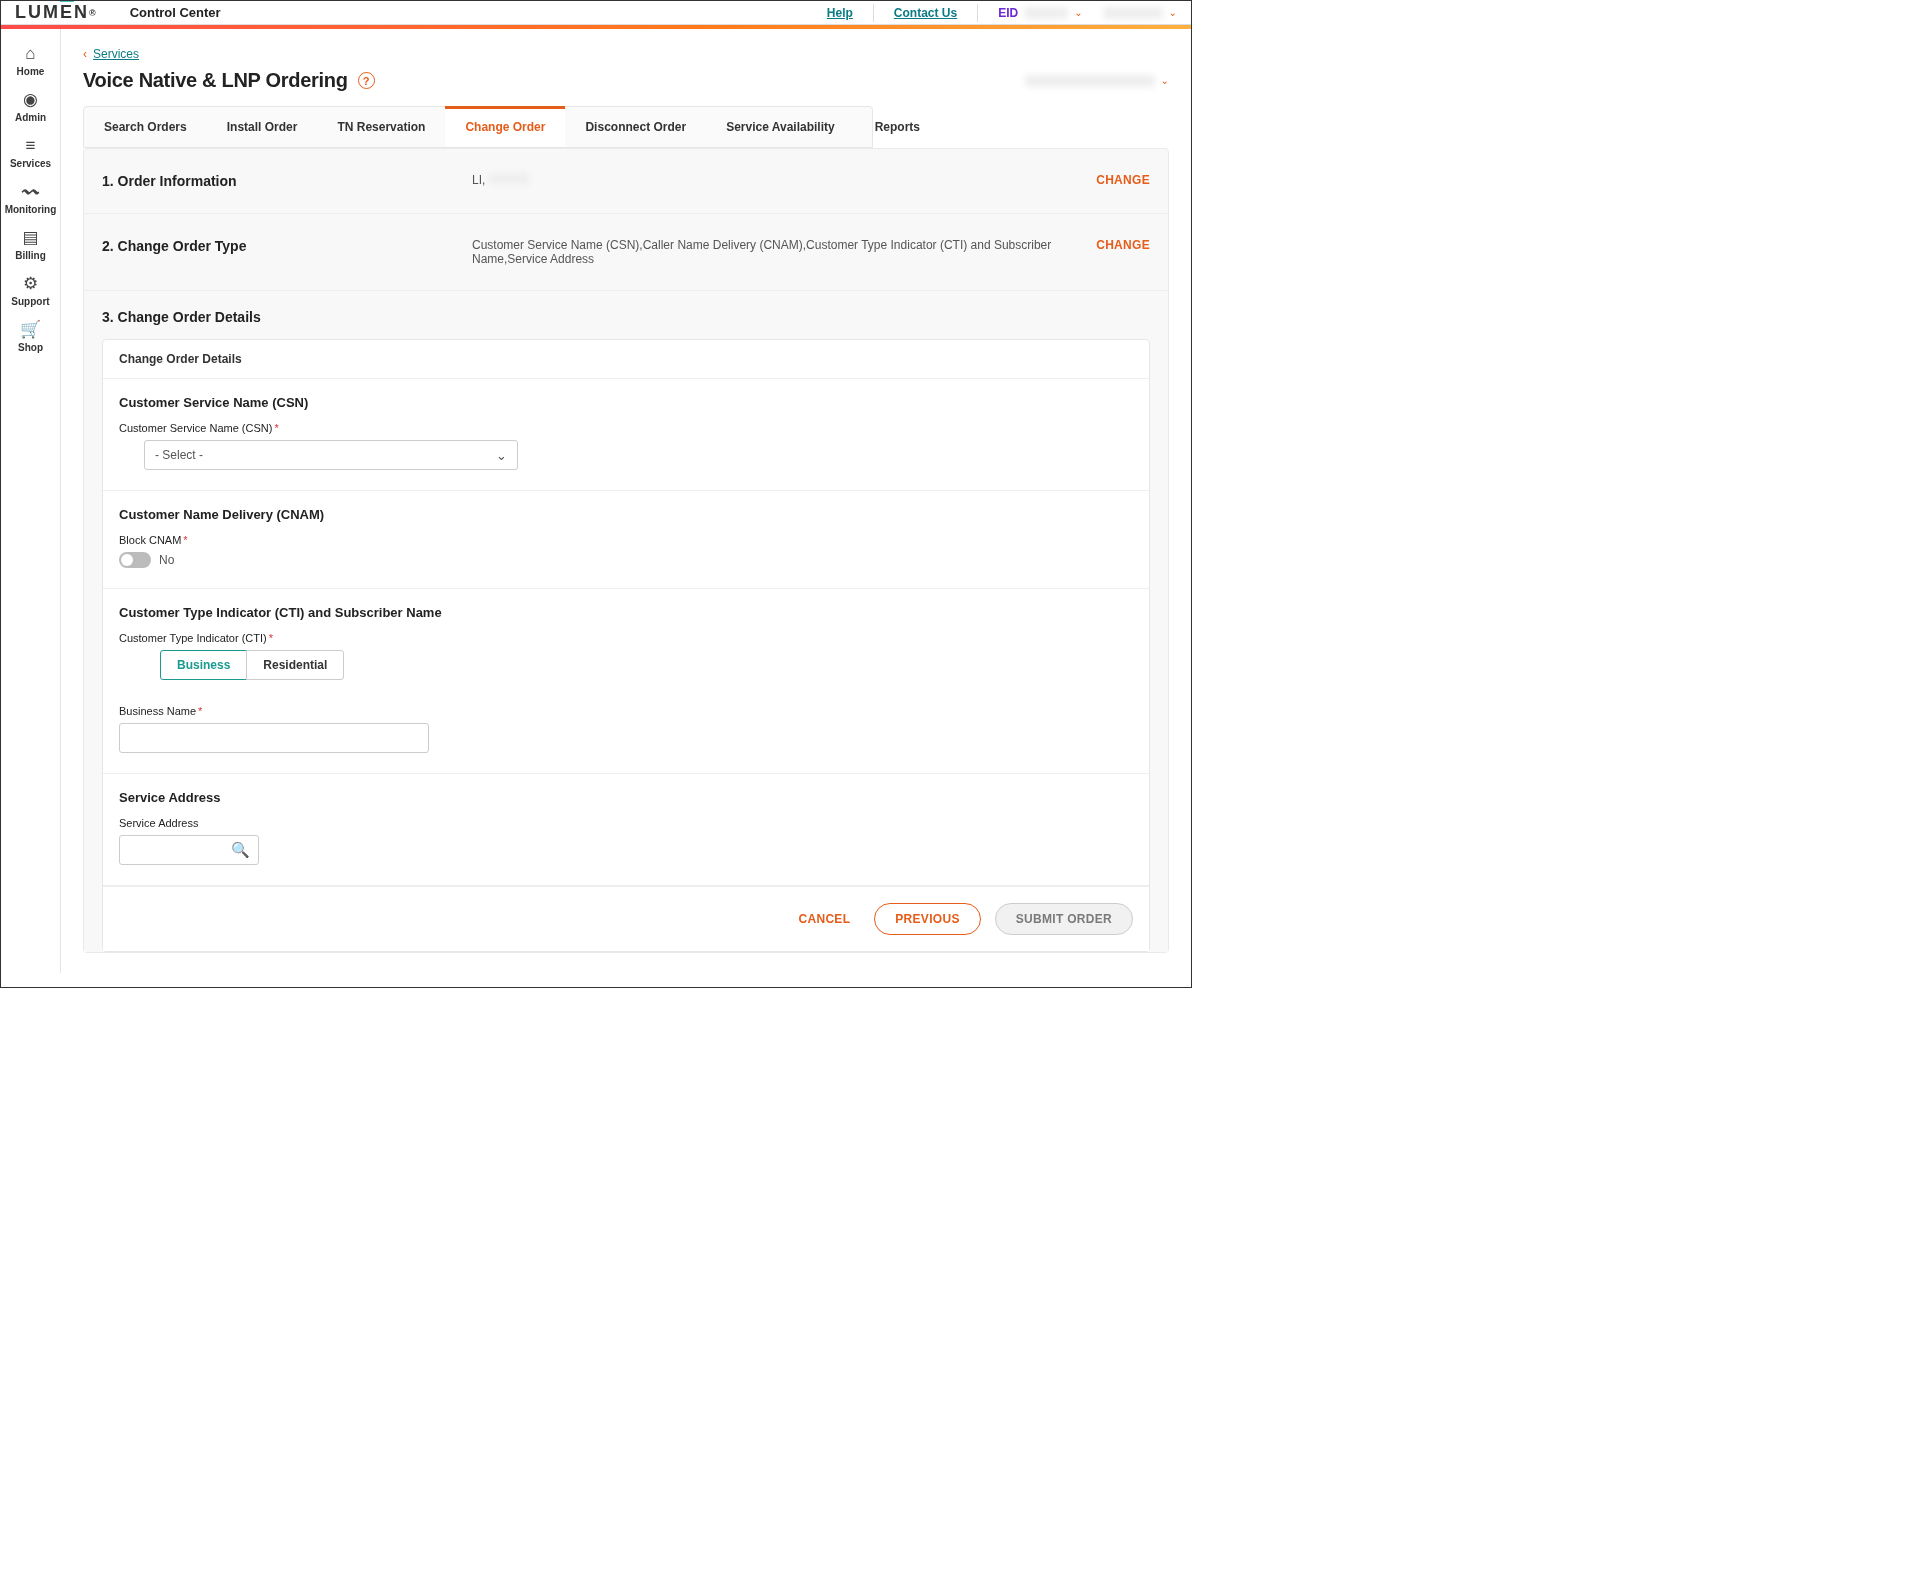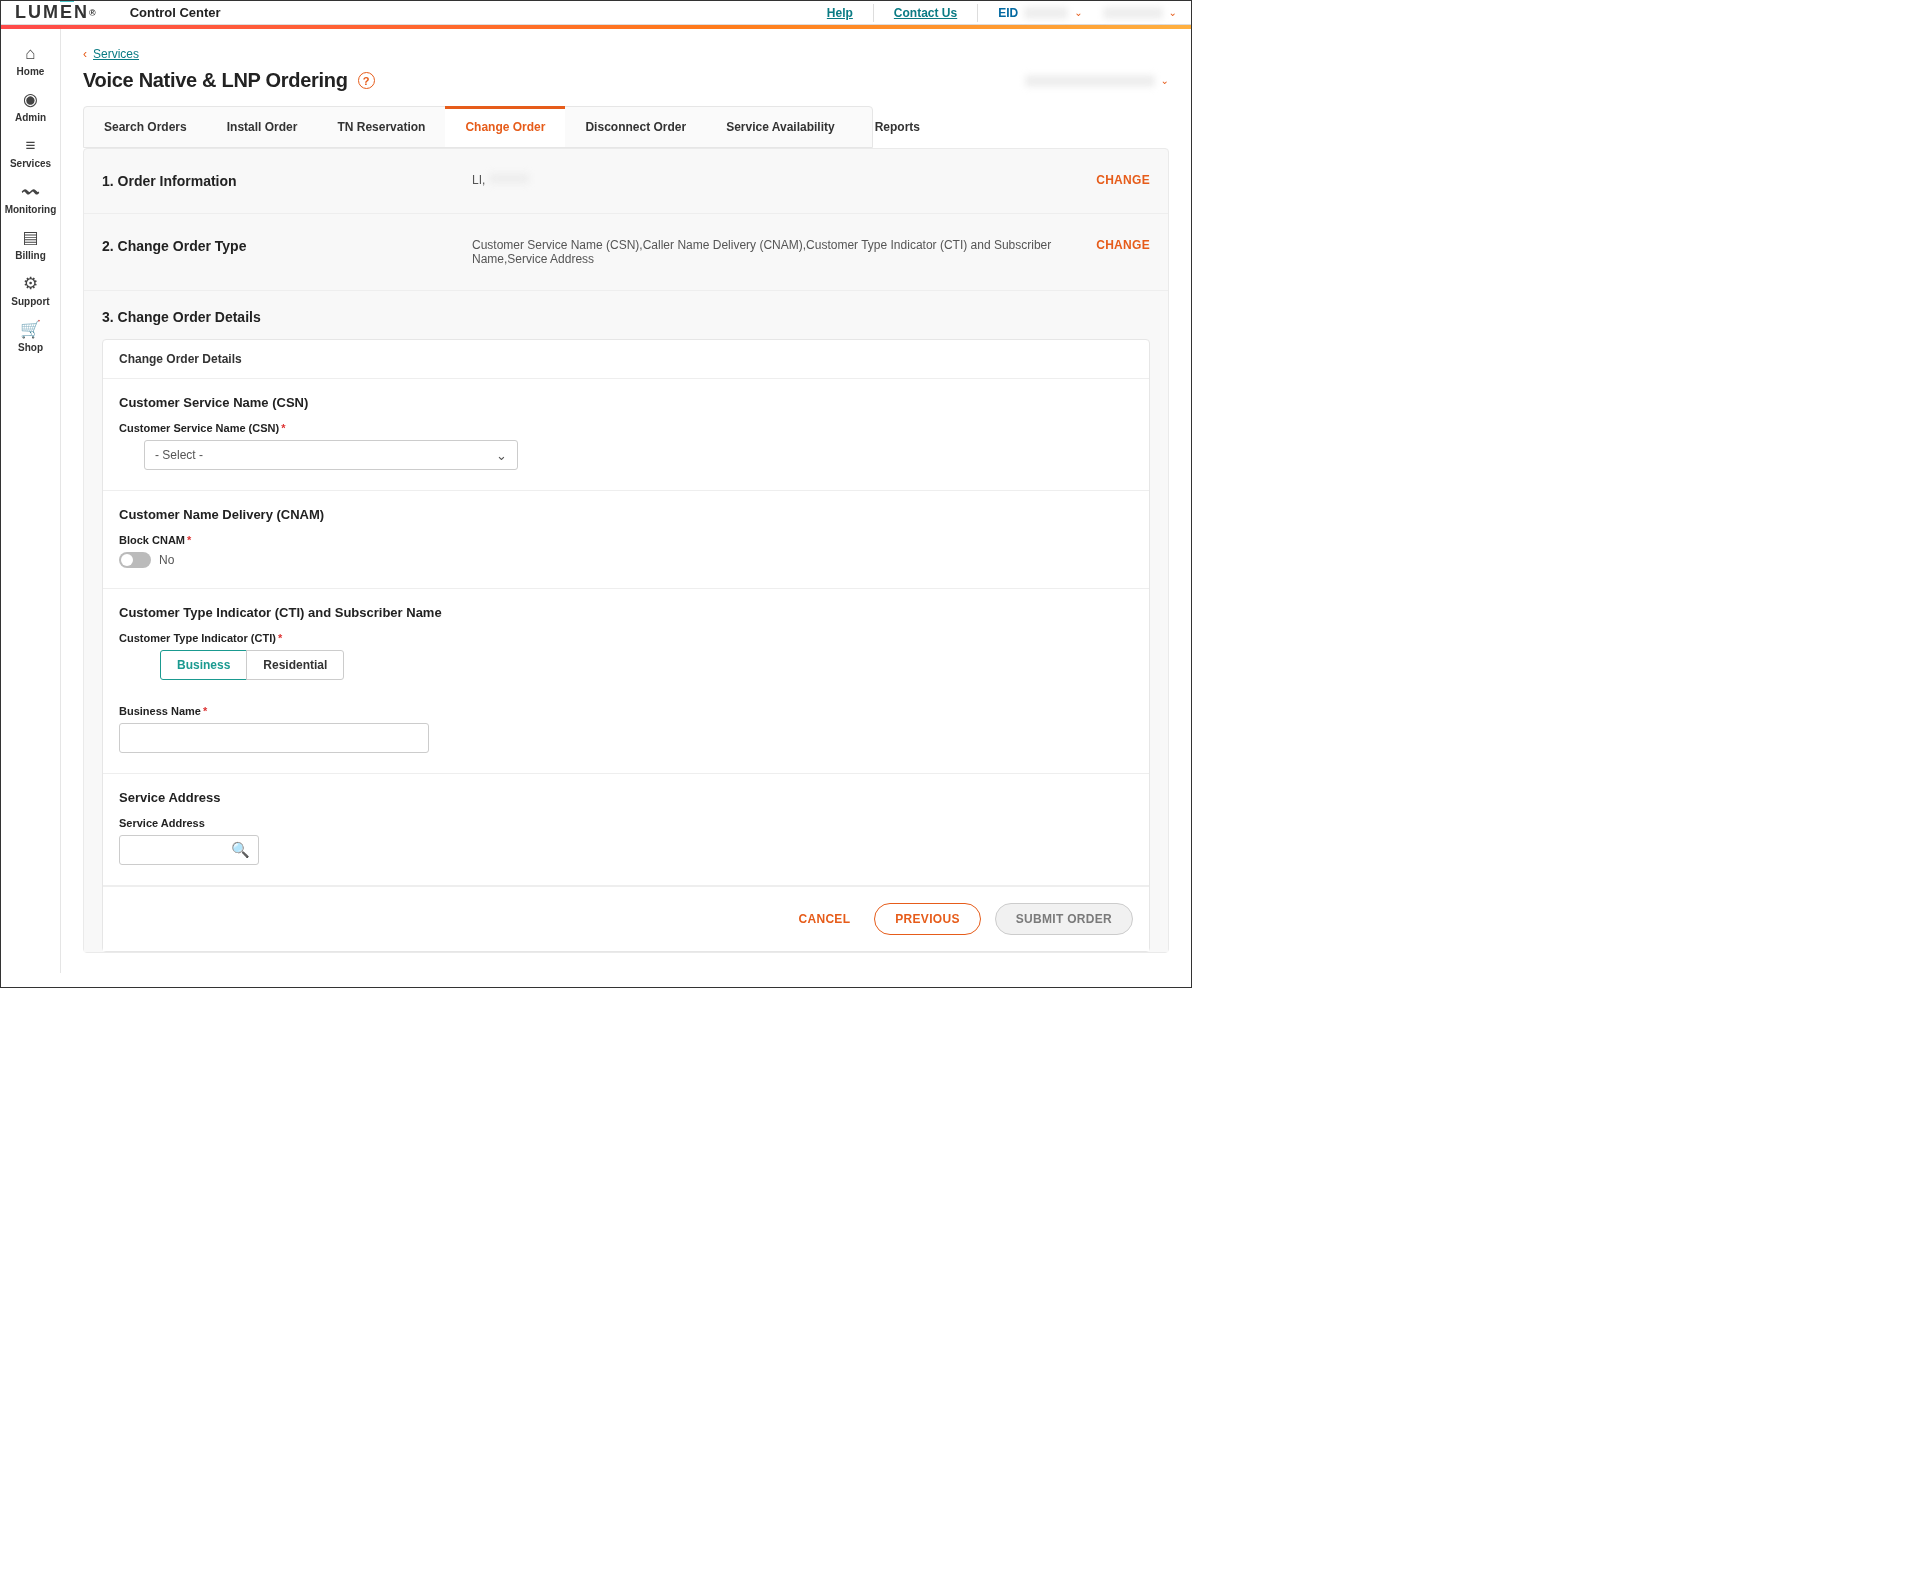--- a/index.html
+++ b/index.html
@@ -27,21 +27,21 @@
   .logo { display:flex; align-items:center; font-weight: 700; font-size: 18px; letter-spacing: 2px; }
   .logo .bar { display:inline-block; position:relative; }
   .logo .bar::before {
     content:""; position:absolute; top:-3px; left:0; right:0; height:3px; background:#48c4c8;
   }
   .control-center { font-weight:600; font-size:13px; color:#222; }
   .top-right { display:flex; align-items:center; gap:20px; font-size:12px; }
   .top-right a { color:#0a7b84; font-weight:600; text-decoration:underline; }
   .divider-v { width:1px; height:18px; background:#ddd; }
   .eid-box { display:flex; align-items:center; gap:6px; }
-  .eid-label { font-weight:700; color:#0369a1; }
+  .eid-label { font-weight:700; color:#6d28d9; }
   .blur { filter: blur(3px); color:#aaa; background:#eee; border-radius:3px; display:inline-block; }
   .chev-o { color:#e65c1a; font-size:10px; }
 
   
   .gradient-strip {
     height:4px;
     background: linear-gradient(to right, #ff4a4a 0%, #ff7a1a 60%, #ffb040 100%);
   }
 
   .layout { display:flex; height: calc(100% - 42px); }
@@ -112,21 +112,21 @@
 
   .details-card {
     border:1px solid #e6e6e6; border-radius:4px; background:#fff;
   }
   .dc-head {
     padding: 12px 16px; border-bottom:1px solid #eee; font-size:12px; font-weight:700;
   }
   .dc-block { padding: 16px 16px 20px 16px; border-bottom:1px solid #eee;}
   .dc-block:last-of-type { border-bottom:none; }
   .blk-title { font-size:13px; font-weight:800; color:#222; margin-bottom:12px;}
-  .field-label { font-size:11px; font-weight:700; color:#222; margin-bottom:6px; display:block;}
+  .field-label { font-size:11px; font-weight:400; color:#222; margin-bottom:6px; display:block;}
   .req { color:#d33; margin-left:2px;}
   .hint { font-size:11px; color:#888; margin-top:6px;}
 
   .select, .text-input, .search-input {
     border:1px solid #ccc; border-radius:3px; background:#fff;
     height:30px; padding: 0 10px; font-size:12px; color:#555;
     display:flex; align-items:center; justify-content:space-between;
   }
   .select { width:374px; cursor:pointer;margin-left:25px;}
   .text-input { width:310px; }

